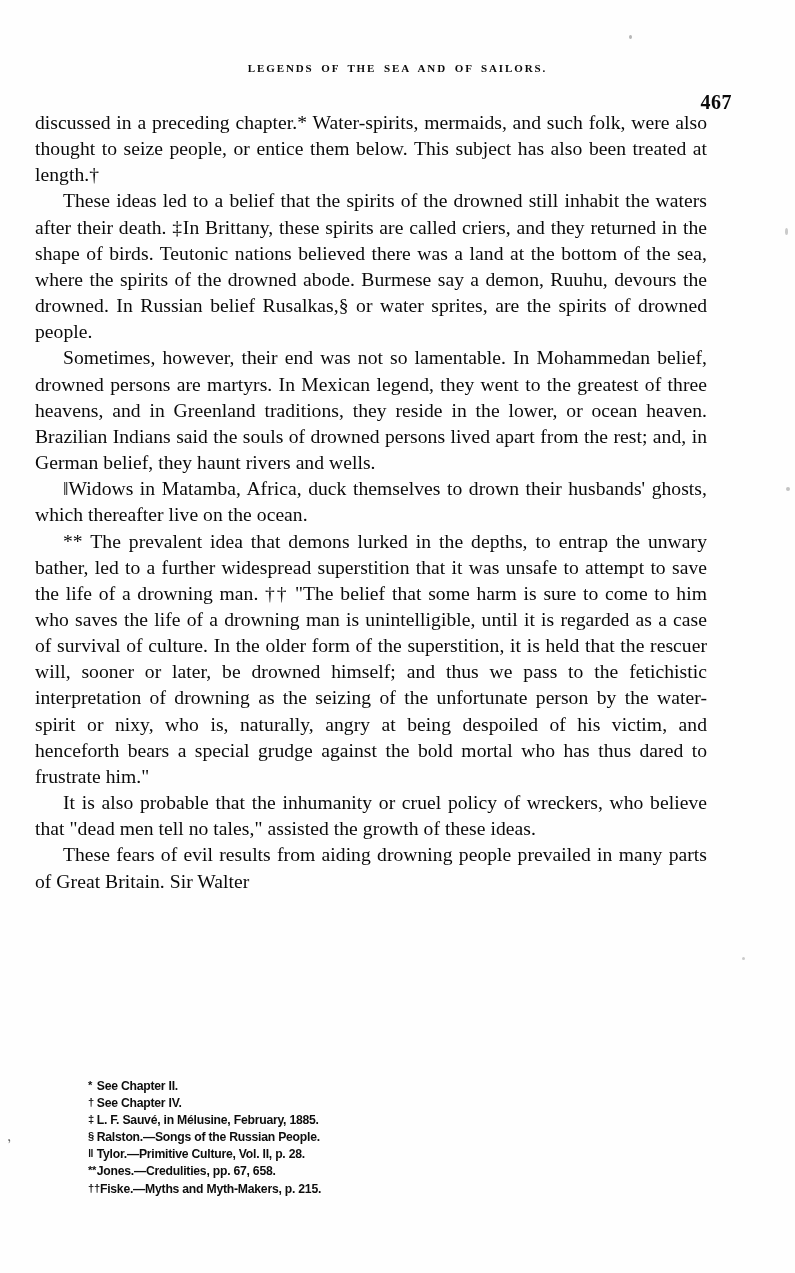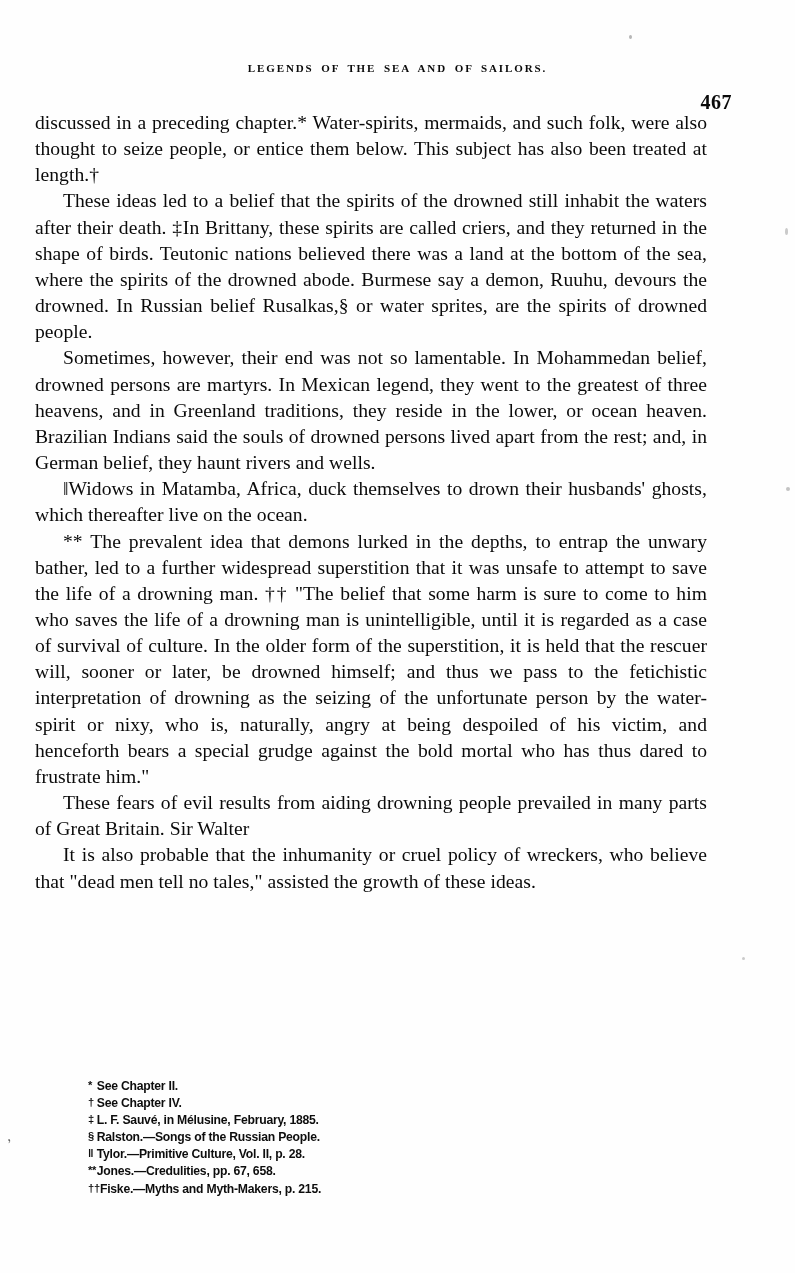--- a/index.html
+++ b/index.html
@@ -140,22 +140,22 @@
     <span class="head-title">LEGENDS OF THE SEA AND OF SAILORS.</span>
     <span class="head-folio">467</span>
   </div>
 
   <div class="textblock">
     <p class="para">discussed in a preceding chapter.*  Water-spirits, mermaids, and such folk, were also thought to seize people, or entice them below.   This subject has also been treated at length.†</p>
     <p class="para indent">These ideas led to a belief that the spirits of the drowned still inhabit the waters after their death.  ‡In Brittany, these spirits are called criers, and they returned in the shape of birds.   Teutonic nations believed there was a land at the bottom of the sea, where the spirits of the drowned abode.   Burmese say a demon, Ruuhu, devours the drowned. In Russian belief Rusalkas,§ or water sprites, are the spirits of drowned people.</p>
     <p class="para indent">Sometimes, however, their end was not so lamentable. In Mohammedan belief, drowned persons are martyrs.   In Mexican legend, they went to the greatest of three heavens, and in Greenland traditions, they reside in the lower, or ocean heaven.   Brazilian Indians said the souls of drowned persons lived apart from the rest; and, in German belief, they haunt rivers and wells.</p>
     <p class="para indent">‖Widows in Matamba, Africa, duck themselves to drown their husbands' ghosts, which thereafter live on the ocean.</p>
     <p class="para indent">** The prevalent idea that demons lurked in the depths, to entrap the unwary bather, led to a further widespread superstition that it was unsafe to attempt to save the life of a drowning man.   †† "The belief that some harm is sure to come to him who saves the life of a drowning man is unintelligible, until it is regarded as a case of survival of culture.   In the older form of the superstition, it is held that the rescuer will, sooner or later, be drowned himself; and thus we pass to the fetichistic interpretation of drowning as the seizing of the unfortunate person by the water-spirit or nixy, who is, naturally, angry at being despoiled of his victim, and henceforth bears a special grudge against the bold mortal who has thus dared to frustrate him."</p>
+    <p class="para indent">It is also probable that the inhumanity or cruel policy of wreckers, who believe that "dead men tell no tales," assisted the growth of these ideas.</p>
     <p class="para indent">These fears of evil results from aiding drowning people prevailed in many parts of Great Britain.   Sir Walter</p>
-    <p class="para indent">It is also probable that the inhumanity or cruel policy of wreckers, who believe that "dead men tell no tales," assisted the growth of these ideas.</p>
   </div>
 
   <div class="footnotes">
     <div class="fn-line">
       <span class="fn-sym">*</span><span class="fn-text">See Chapter II.</span>
     </div>
     <div class="fn-line">
       <span class="fn-sym">†</span><span class="fn-text">See Chapter IV.</span>
     </div>
     <div class="fn-line">

